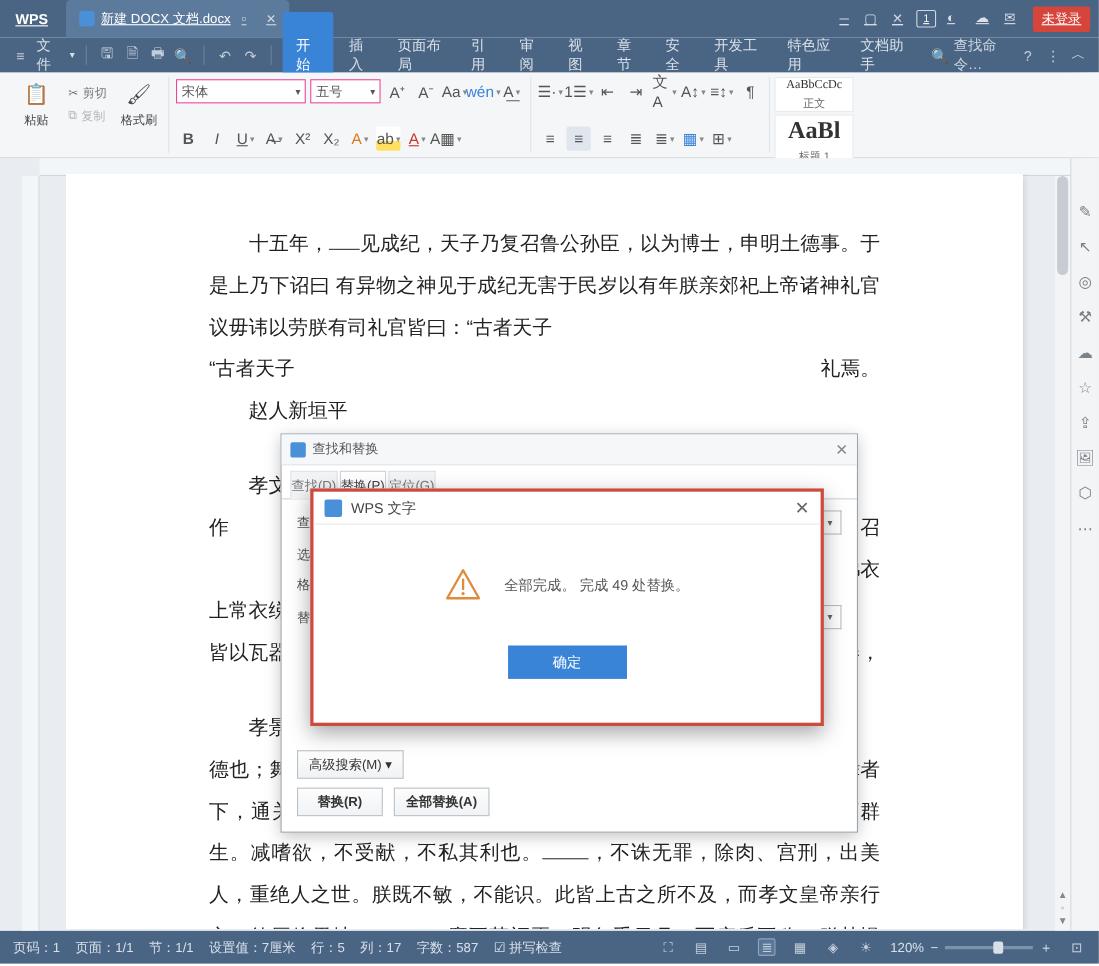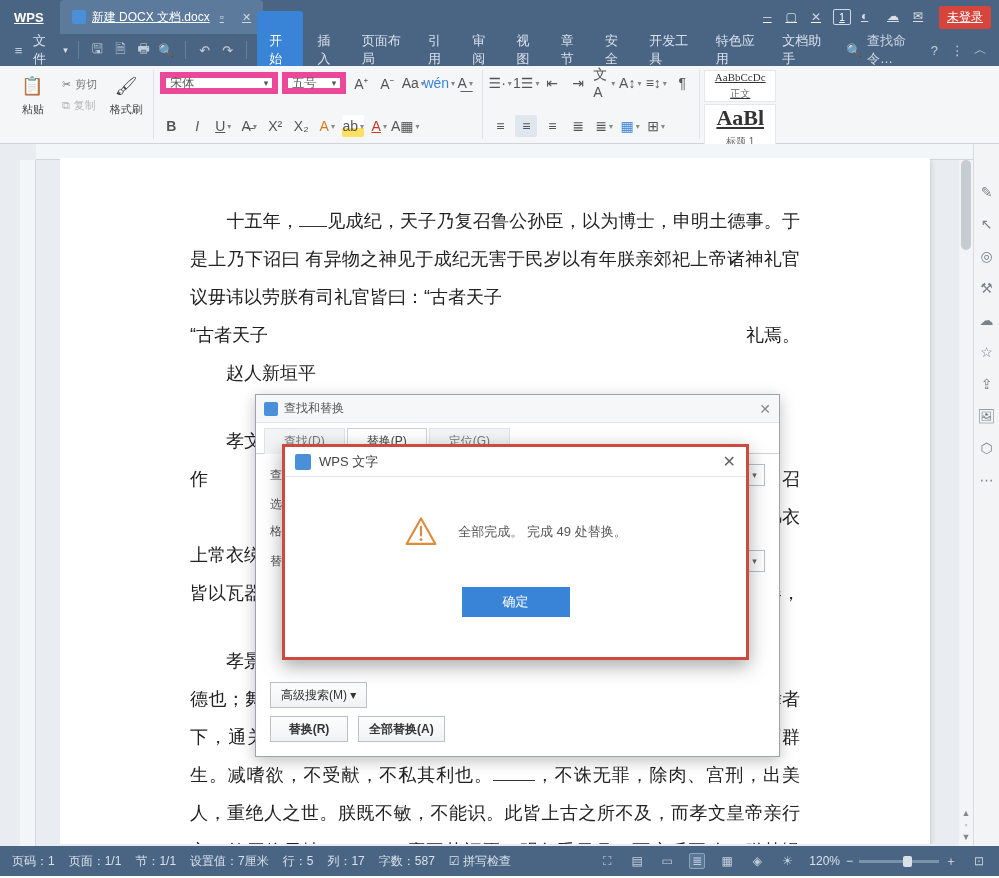--- a/index.html
+++ b/index.html
@@ -30,24 +30,24 @@
 .menubar .search { display:flex; align-items:center; gap:4px; opacity:.9;}
 
 
 .ribbon { height:78px; background:#f5f6f7; border-bottom:1px solid #d0d4d9; display:flex; align-items:stretch; padding:4px 6px; position:relative;}
 .rgroup { display:flex; flex-direction:column; justify-content:space-between; padding:2px 6px; border-right:1px solid #e0e3e7; }
 .rgroup.noborder { border-right:none; }
 .rrow { display:flex; align-items:center; gap:4px; }
 .bigbtn { display:flex; flex-direction:column; align-items:center; justify-content:center; width:42px; font-size:11px; color:#444; gap:2px;}
 .bigbtn .icobox { width:28px; height:28px; display:flex; align-items:center; justify-content:center; font-size:18px; }
 .smbtn { display:flex; align-items:center; gap:4px; font-size:11px; color:#777; padding:2px 4px;}
-.sel { height:22px; border:6px solid #ec4899; background:#fff; font-size:12px; padding:0 4px; display:flex; align-items:center; justify-content:space-between; color:#555;}
+.sel { height:22px; border:1px solid #ec4899; background:#fff; font-size:12px; padding:0 4px; display:flex; align-items:center; justify-content:space-between; color:#555;}
 .ribico { width:22px; height:22px; display:flex; align-items:center; justify-content:center; font-size:14px; color:#555; border-radius:2px;}
 .ribico.dd::after { content:"▾"; font-size:8px; margin-left:2px; color:#888;}
-.styles { display:flex; align-items:center; gap:2px; padding:0 4px;text-decoration:underline;}
+.styles { display:flex; align-items:center; gap:2px; padding:0 4px;}
 .stylebox { width:72px; height:56px; border:1px solid #e5e8eb; background:#fff; display:flex; flex-direction:column; align-items:center; justify-content:center; font-size:10px; color:#666;}
 .stylebox .prev { font-family:SimSun,serif; color:#333; margin-bottom:4px;}
 .ribbon .fade { position:absolute; right:0; top:0; bottom:0; width:30px; background:linear-gradient(90deg, transparent, #f5f6f7);}
 
 
 .stage { position:relative; height:702px; background:#e9edf1; display:flex; }
 .ruler-h { position:absolute; top:0; left:36px; right:26px; height:16px; background:#f3f6f9; border-bottom:1px solid #d2d7dc;}
 .ruler-v { position:absolute; top:16px; left:20px; width:16px; bottom:0; background:#f3f6f9; border-right:1px solid #d2d7dc;}
 .docwrap { position:absolute; left:60px; top:14px; width:880px; height:686px; overflow:auto; }
 .page { width:870px; min-height:900px; background:#fff; box-shadow:0 2px 6px rgba(0,0,0,.18); padding:44px 130px 50px 130px; font-family:SimSun,"宋体",serif; font-size:18px; line-height:38px; color:#222; text-align:justify;}
@@ -59,21 +59,21 @@
 .scrollv .thumb{ position:absolute; left:2px; right:2px; top:0; height:90px; background:#c7ccd2; border-radius:5px;}
 .scrollv .arrows { position:absolute; bottom:0; left:0; right:0; display:flex; flex-direction:column; align-items:center; gap:2px; color:#888; font-size:9px; padding:4px 0;}
 
 
 .dlg { position:absolute; background:#fff; border:1px solid #9aa4ae; box-shadow:0 4px 14px rgba(0,0,0,.25); }
 .dlg-find { left:255px; top:250px; width:525px; }
 .dlg-find .hd { height:28px; background:#f5f7f9; display:flex; align-items:center; padding:0 8px; font-size:12px; color:#555; border-bottom:1px solid #e1e5e9;}
 .dlg-find .hd .wic { width:14px; height:14px; background:#4a90d9; border-radius:2px; margin-right:6px;}
 .dlg-find .hd .x { margin-left:auto; font-size:14px; color:#888;}
 .dlg-find .tabs { display:flex; padding:4px 8px 0; gap:2px; font-size:12px;}
-.dlg-find .tabs .t { padding:4px 19px; border:1px solid #cfd3d7; border-bottom:none; background:#fff; color:#444; position:relative; top:1px;}
+.dlg-find .tabs .t { padding:4px 0; border:1px solid #cfd3d7; border-bottom:none; background:#fff; color:#444; position:relative; top:1px;}
 .dlg-find .tabs .t.ina { background:#f2f4f6; border-color:#dfe3e7; color:#777;}
 .dlg-find .body { border-top:1px solid #cfd3d7; padding:10px 14px 14px; font-size:12px; color:#555; min-height:216px;}
 .dlg-find .row { display:flex; align-items:center; margin-bottom:10px;}
 .dlg-find .row .lbl { width:80px;}
 .dlg-find .row .inp { flex:1; height:22px; border:1px solid #b8c0c8; }
 .dlg-find .row .dd { width:20px; height:22px; border:1px solid #b8c0c8; border-left:none; display:flex; align-items:center; justify-content:center; font-size:9px; color:#666;}
 .dlg-find .btns { display:flex; gap:10px; margin-top:110px;}
 .dlg-find .btns.bottom { justify-content:flex-end; margin-top:14px;}
 .btn { min-width:78px; height:26px; border:1px solid #b8c0c8; background:linear-gradient(#fdfdfd,#f0f2f4); display:flex; align-items:center; justify-content:center; font-size:12px; color:#333; padding:0 10px;}
 

